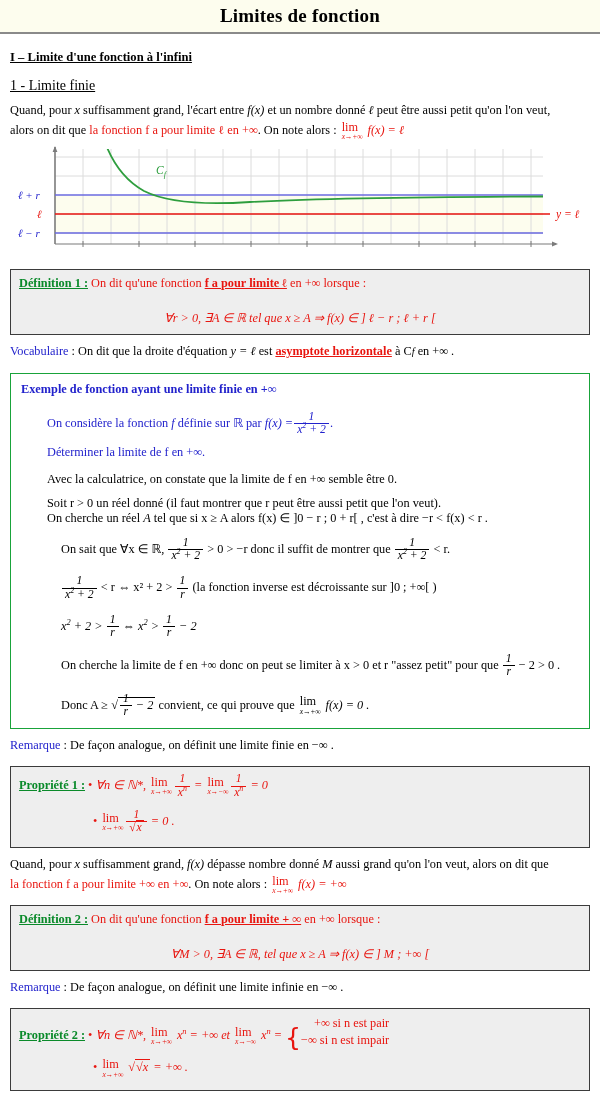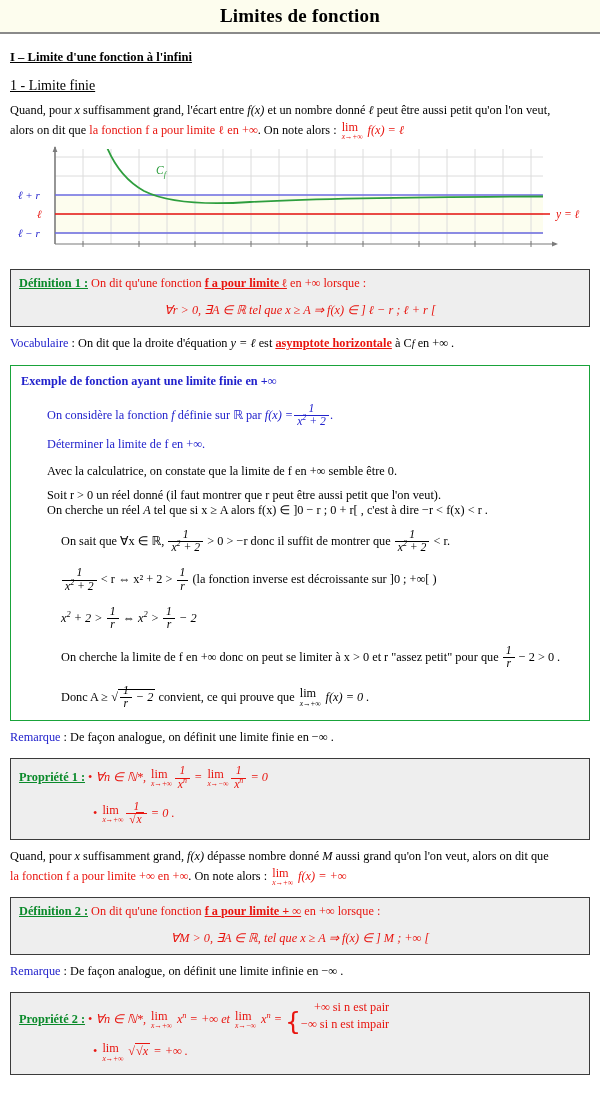--- a/index.html
+++ b/index.html
@@ -113,21 +113,21 @@
     box-sizing: border-box;
     margin-top: 10px;
   }
   .box-green {
     border: 1px solid #19a33a;
     background: #ffffff;
     padding: 8px 10px 10px 10px;
     box-sizing: border-box;
     margin-top: 11px;
   }
-  .box-line { margin-top: 12px; }
+  .box-line { margin-top: 20px; }
   .centered { text-align: center; }
   .indent1 { padding-left: 26px; }
   .indent2 { padding-left: 40px; }
   .lbl {
     font-weight: bold;
     color: #0a8a2a;
     text-decoration: underline;
   }
   .bullet { font-style: normal; }
   

